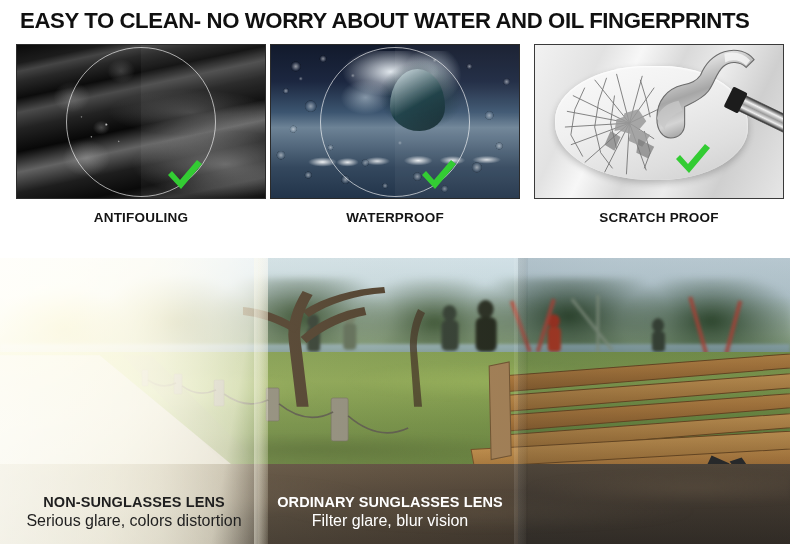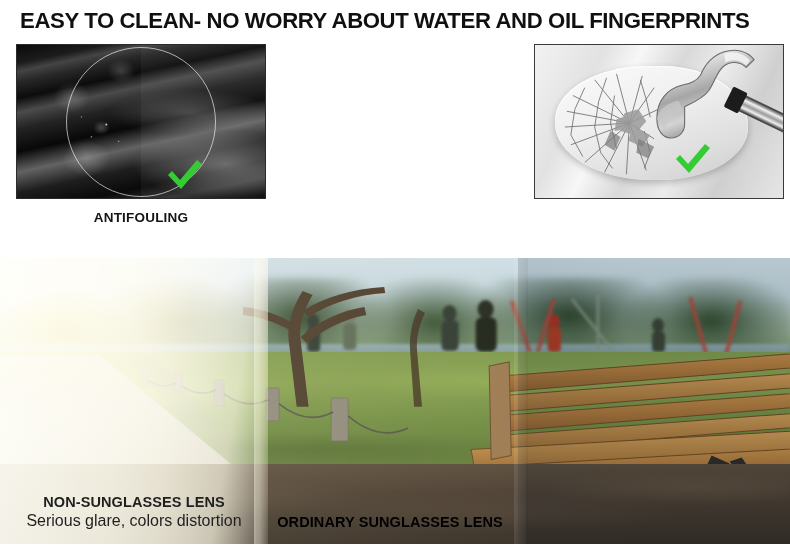--- a/index.html
+++ b/index.html
@@ -457,21 +457,21 @@
   }
   .cap-sub {
     font-size: 16px;
     font-weight: normal;
     white-space: nowrap;
     margin-top: 2px;
   }
   .cap-dark .cap-title,
   .cap-dark .cap-sub { color: #1f1f1f; }
   .cap-light .cap-title,
-  .cap-light .cap-sub { color: #000000; }
+  .cap-light .cap-sub { color: #ffffff; }
   .cap-outline .cap-title,
   .cap-outline .cap-sub {
     color: #ffffff;
     -webkit-text-stroke: 2.4px #000000;
     paint-order: stroke fill;
     font-weight: bold;
   }
   .cap-outline .cap-title {
     font-size: 14px;
     transform: scaleX(0.96);
@@ -501,20 +501,38 @@
         <div class="lens-circle"></div>
         <div class="check" style="left:146px; top:108px;">
           <svg viewBox="0 0 42 42">
             <path d="M5 22 L9 18 L17 27 L34 7 L39 11 L18 36 Z" fill="#33CC33"></path>
           </svg>
         </div>
       </div>
       <div class="caption">ANTIFOULING</div>
     </div>
 
+    <div class="feature f2">
+      <div class="thumb">
+        <div class="bg-water">
+          <div class="wave"></div>
+          <div class="wave-curl"></div>
+          <div class="surf-line"></div>
+        </div>
+        <div class="drops"></div>
+        <div class="lens-half"></div>
+        <div class="lens-circle"></div>
+        <div class="check" style="left:146px; top:108px;">
+          <svg viewBox="0 0 42 42">
+            <path d="M5 22 L9 18 L17 27 L34 7 L39 11 L18 36 Z" fill="#33CC33"></path>
+          </svg>
+        </div>
+      </div>
+      <div class="caption">WATERPROOF</div>
+    </div>
 
     <div class="feature f3">
       <div class="thumb light">
         <div class="bg-scratch"></div>
         <div class="lens-shape"></div>
         <div class="cracks">
           <svg viewBox="0 0 195 115" preserveAspectRatio="none">
             <g stroke="#6e6e6e" stroke-width="0.9" fill="none" opacity="0.95">
               <path d="M75 58 L18 30"></path>
                 <path d="M75 58 L12 46"></path>
@@ -586,20 +604,21 @@
             <path d="M18 78 C 20 70, 28 62, 40 60 L 44 70 C 34 74, 26 82, 26 90 Z" fill="#c8c8c8" opacity="0.75"></path>
             <path d="M86 12 C 96 9, 106 12, 112 19 L 108 24 C 102 18, 93 17, 87 21 Z" fill="#f4f4f4" opacity="0.85"></path>
           </svg>
         </div>
         <div class="check" style="left:136px; top:92px;">
           <svg viewBox="0 0 42 42">
             <path d="M5 22 L9 18 L17 27 L34 7 L39 11 L18 36 Z" fill="#33CC33"></path>
           </svg>
         </div>
       </div>
+      <div class="caption">SCRATCH PROOF</div>
     </div>
 
   </div>
 
   <div class="compare">
 
     <div class="scene">
       <div class="sky"></div>
       <div class="treeline"></div>
       <div class="water-strip"></div>
@@ -721,18 +740,19 @@
     <div class="seam s1"></div>
     <div class="seam s2"></div>
 
     <div class="cap-block cap1 cap-dark">
       <div class="cap-title">NON-SUNGLASSES LENS</div>
       <div class="cap-sub">Serious glare, colors distortion</div>
     </div>
 
     <div class="cap-block cap2 cap-light">
       <div class="cap-title">ORDINARY SUNGLASSES LENS</div>
+      <div class="cap-sub">Filter glare, blur vision</div>
     </div>
 
 
   </div>
 
 </div>
 
 </body></html>

